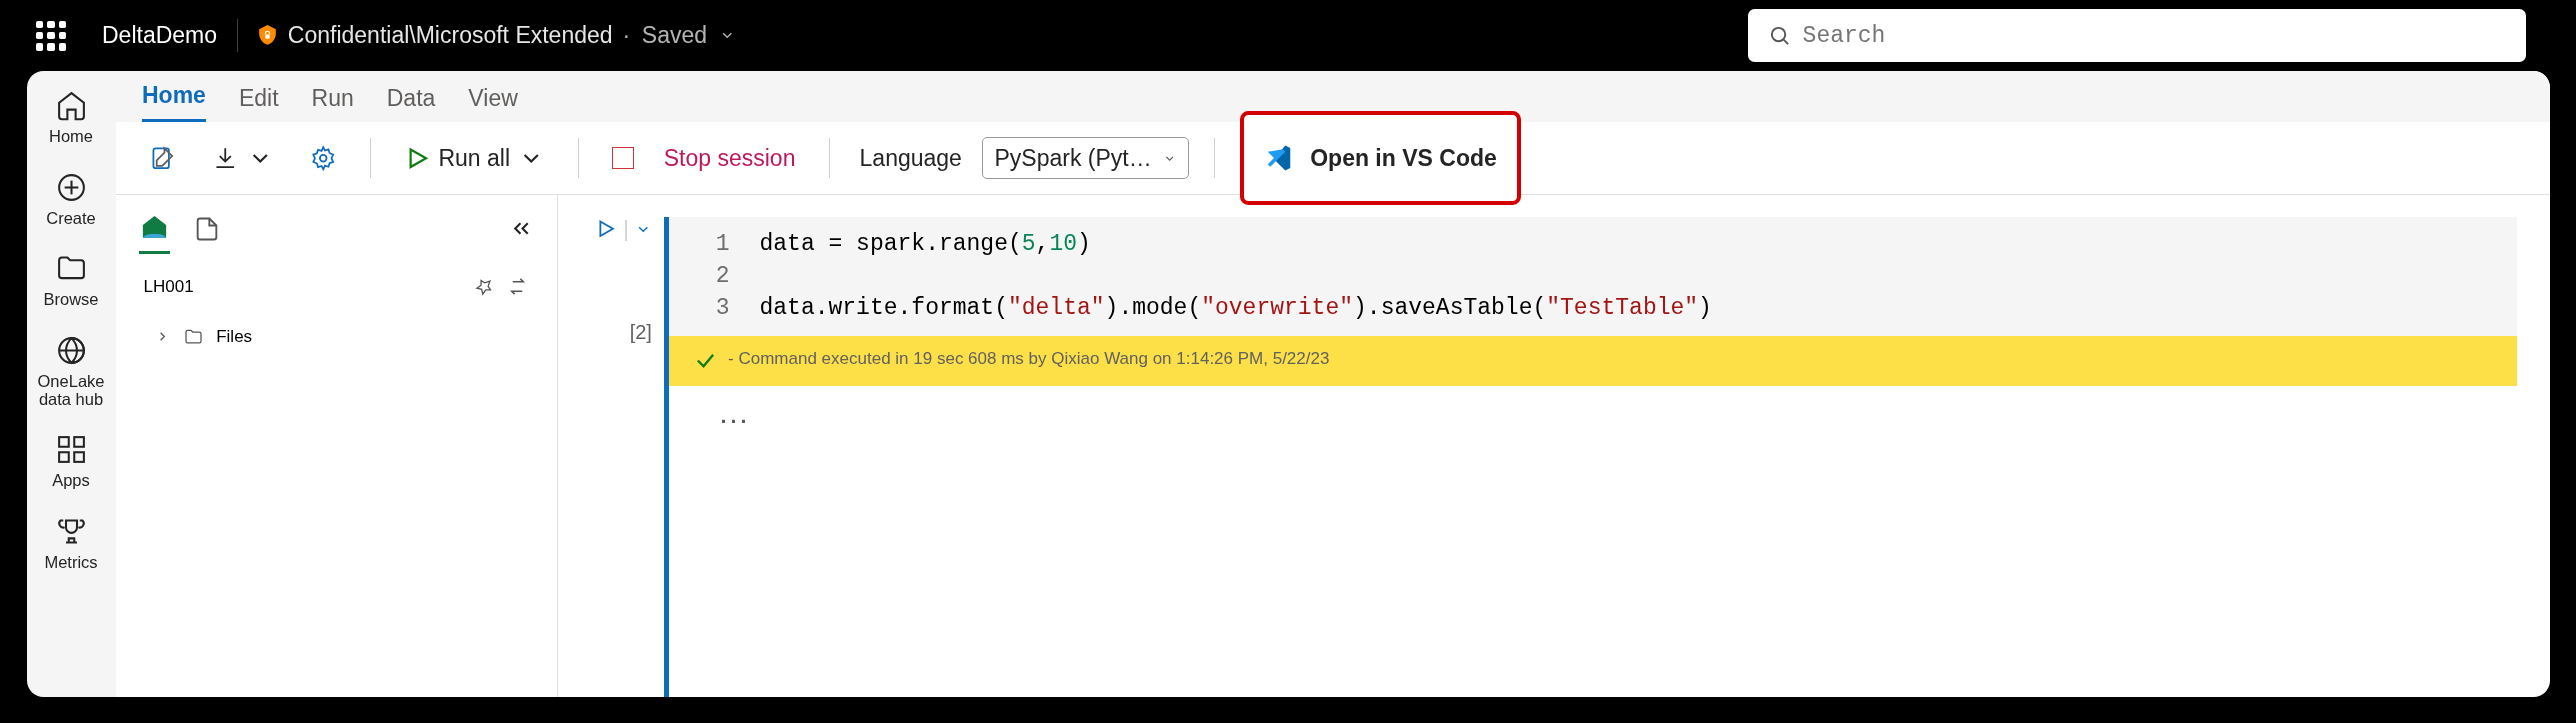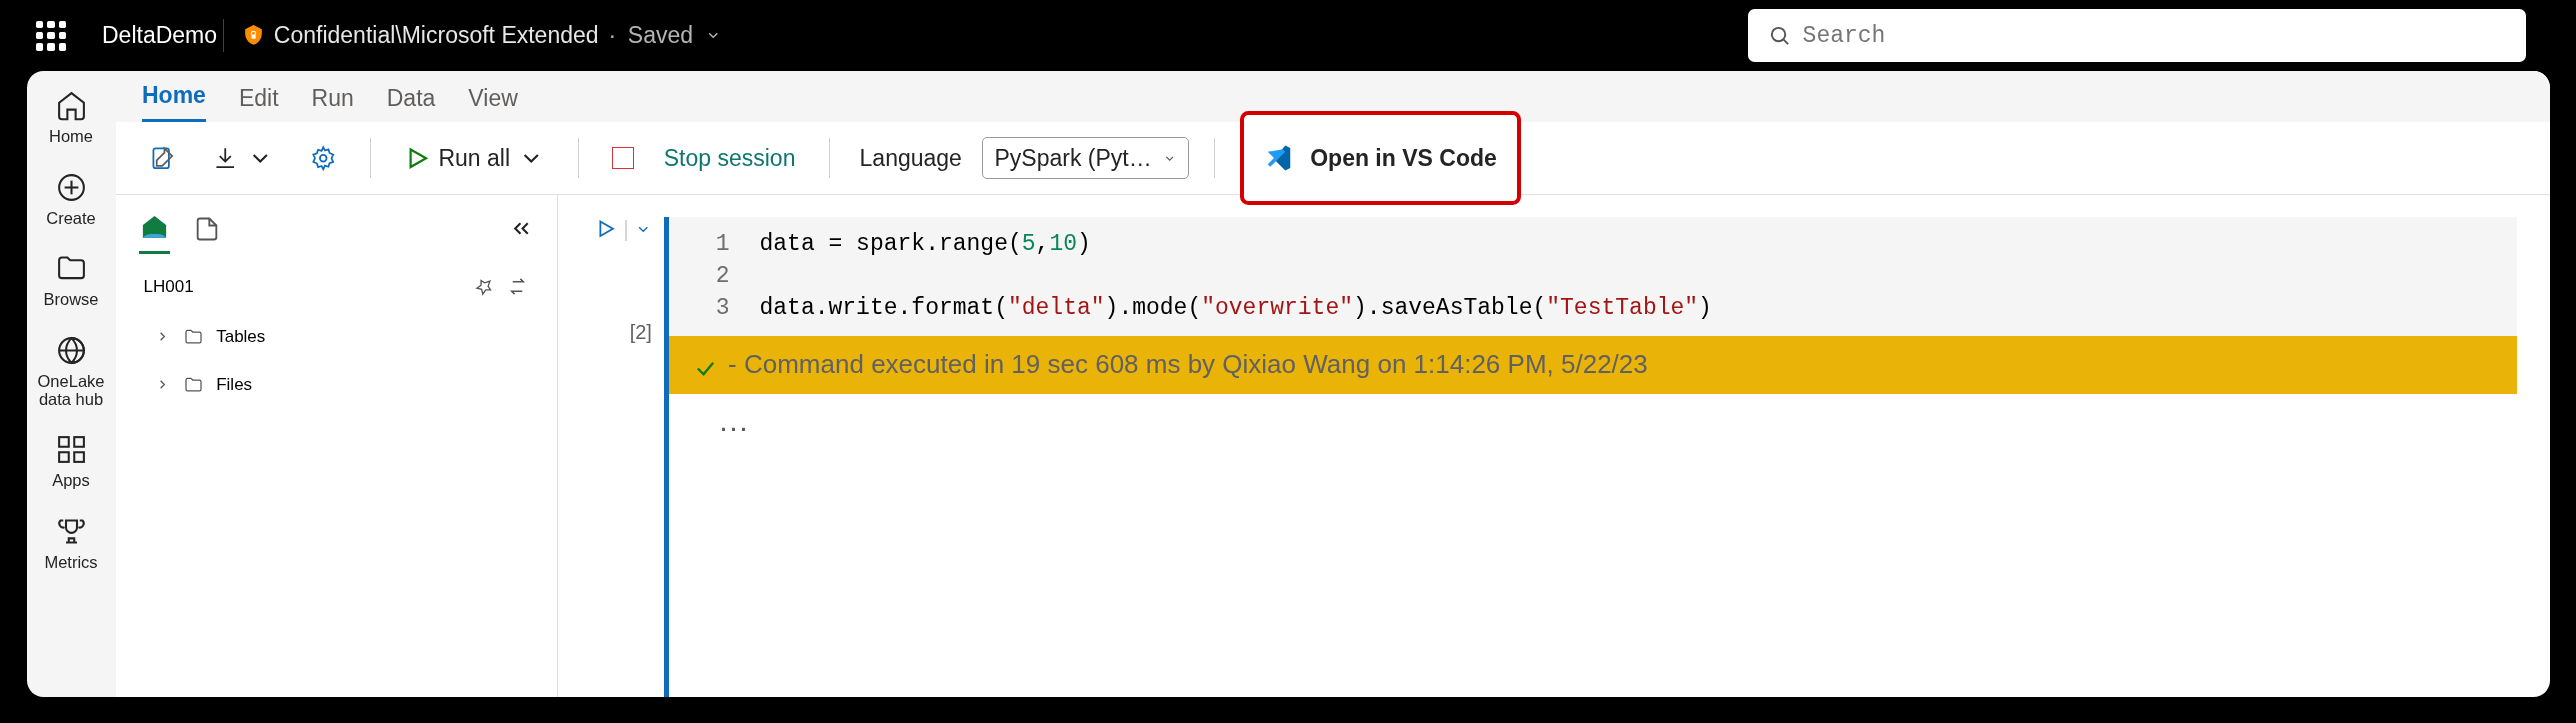--- a/index.html
+++ b/index.html
@@ -24,21 +24,21 @@
       width: 30px;
       height: 30px;
       display: grid;
       grid-template-columns: repeat(3, 1fr);
       grid-template-rows: repeat(3, 1fr);
       gap: 4.1px;
       margin-right: 36px;
       cursor: pointer;
     }
     .waffle span { background: #fff; border-radius: 1.7px; }
-    .app-name { margin-right: 6px; font-weight: 400; }
+    .app-name { margin-right: 20px; font-weight: 400; }
     .topbar-sep { border-left: 0.8px solid rgba(255,255,255,0.25); height: 33px; margin-right: 16.5px; }
     .sensitivity { display: flex; align-items: center; gap: 8.3px; text-align: right; }
     .sens-icon { width: 25px; height: 25px; color: #ff8c00; }
     .breadcrumb-text { color: rgba(255,255,255,0.9); }
     .save-status { margin-left: 10px; color: rgba(255,255,255,0.7); display: flex; align-items: center; gap: 11.6px; }
     .topbar-spacer { flex: 1; }
     .search-box {
       width: 778px;
       height: 53px;
       background: #fff;
@@ -121,21 +121,21 @@
       align-items: center;
       gap: 8.3px;
       padding: 6.6px 8.3px;
       cursor: pointer;
       border-radius: 5px;
     }
     .tool-btn svg { width: 26.5px; height: 26.5px; }
     .tool-sep { width: 0.8px; height: 40px; background: #d0d0d0; margin: 0 5px; }
     .run-all { color: #242424; }
     .run-all svg { color: #107c10; }
-    .stop-sess { color: #0f766e; gap: 30px; }
+    .stop-sess { color: #be185d; gap: 30px; }
     .stop-icon { width: 21.5px; height: 21.5px; border: 1.7px solid #d13438; }
     .lang-label { margin-left: 5px; }
     .lang-select {
       border: 0.8px solid #999;
       border-radius: 5px;
       padding: 6.6px 11.6px;
       display: flex;
       align-items: center;
       gap: 8.3px;
       width: 207px;
@@ -203,26 +203,26 @@
       font-size: 23px;
       line-height: 1.4;
     }
     .code-line { display: flex; }
     .ln { color: #6e6e6e; width: 36px; text-align: right; margin-right: 30px; user-select: none; }
     .tok-kw { color: #000; }
     .tok-str { color: #a31515; }
     .tok-num { color: #098658; }
     .status-line {
       display: flex;
-      align-items: flex-end;
+      align-items: flex-start;
       gap: 11.6px;
       padding: 13.2px 25px;
-      font-size: 26px;
+      font-size: 17px;
       color: #616161;
-      background: #eab308;
+      background: #fde047;
     }
     .status-check { color: #107c10; width: 23px; height: 23px; }
     .ellipsis { padding: 16.5px 50px; font-size: 30px; color: #555; }
     .chev-down { display: inline-block; }
     select, input { font-family: Liberation Mono, monospace; }
   </style>
 </head>
 <body>
 
 <div class="topbar">
@@ -407,29 +407,20 @@
               <path d="M7 7h11l-3-3M17 17H6l3 3"></path>
             </svg>
         </div>
         <div class="lh-row tree-row">
           <svg class="chevron" viewBox="0 0 24 24" fill="none" stroke="#555" stroke-width="2">
               <polyline points="9 6 15 12 9 18"></polyline>
             </svg>
           <svg class="folder-icon" viewBox="0 0 24 24" fill="none" stroke="#555" stroke-width="1.5">
               <path d="M3 6a2 2 0 012-2h4l2 2h8a2 2 0 012 2v9a2 2 0 01-2 2H5a2 2 0 01-2-2V6z"></path>
             </svg>
-          <span>Tables</span>
-        </div>
-        <div class="lh-row tree-row">
-          <svg class="chevron" viewBox="0 0 24 24" fill="none" stroke="#555" stroke-width="2">
-              <polyline points="9 6 15 12 9 18"></polyline>
-            </svg>
-          <svg class="folder-icon" viewBox="0 0 24 24" fill="none" stroke="#555" stroke-width="1.5">
-              <path d="M3 6a2 2 0 012-2h4l2 2h8a2 2 0 012 2v9a2 2 0 01-2 2H5a2 2 0 01-2-2V6z"></path>
-            </svg>
           <span>Files</span>
         </div>
       </div>
 
       <div class="editor-area">
         <div class="cell-gutter">
           <div class="runbtn">
             <svg width="21.5" height="21.5" viewBox="0 0 24 24" fill="none" stroke="#0f6cbd" stroke-width="2">
                 <polygon points="6 4 20 12 6 20 6 4"></polygon>
               </svg>

